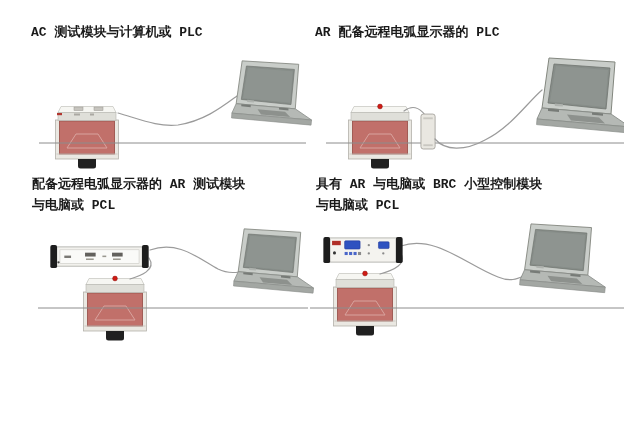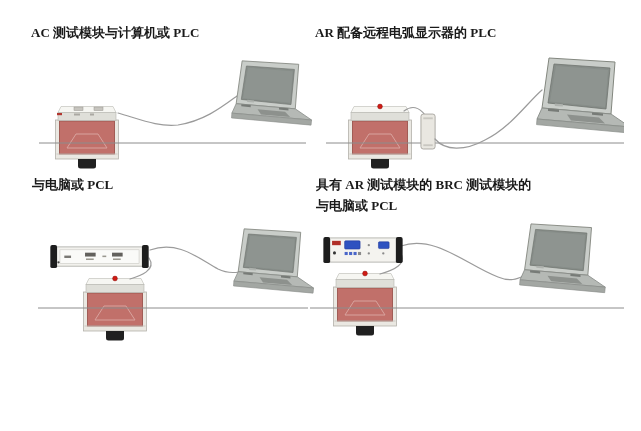--- a/index.html
+++ b/index.html
@@ -1,21 +1,21 @@
 <!DOCTYPE html>
 <html><head>
 <meta charset="utf-8">
 <style>
   html,body{margin:0;padding:0;background:#ffffff;}
   #canvas{
     position:relative;
     width:624px;height:431px;
     background:#ffffff;
     overflow:hidden;
-    font-family:Liberation Serif, serif;
+    font-family:Liberation Mono, monospace;
   }
   .caption{
     position:absolute;
     font-size:13px;
     font-weight:700;
     color:#1a1a1a;
     line-height:21px;
     white-space:nowrap;
   }
   .scene{position:absolute;}
@@ -89,25 +89,26 @@
         <rect x="76" y="1" width="7" height="27" rx="2" fill="#1d1d1d"></rect>
       </symbol>
     </defs>
   </svg>
 
   <div class="caption" style="left:31px;top:22px">AC 测试模块与计算机或 PLC</div>
 
   <div class="caption" style="left:315px;top:22px">AR 配备远程电弧显示器的 PLC</div>
 
   <div class="caption" style="left:32px;top:174px">
+    <div>配备远程电弧显示器的 AR 测试模块</div>
     <div>与电脑或 PCL</div>
   </div>
 
   <div class="caption" style="left:316px;top:174px">
-    <div>具有 AR 测试模块的 BRC 测试模块的</div>
+    <div>具有 AR 与电脑或 BRC 小型控制模块</div>
     <div>与电脑或 PCL</div>
   </div>
 
   <svg class="scene" style="left:30px;top:55px" width="290" height="125" viewBox="0 0 290 125">
     <g>
       <use href="#sym-module" x="22" y="50" width="70" height="66"></use>
       <rect x="44" y="52" width="9" height="3.5" fill="#c6c4be" stroke="#97958f" stroke-width="0.5"></rect>
       <rect x="64" y="52" width="9" height="3.5" fill="#c6c4be" stroke="#97958f" stroke-width="0.5"></rect>
       <rect x="27" y="58" width="5" height="2.2" fill="#b23730"></rect>
       <rect x="44" y="58.5" width="6" height="2" fill="#aaa8a2"></rect>

